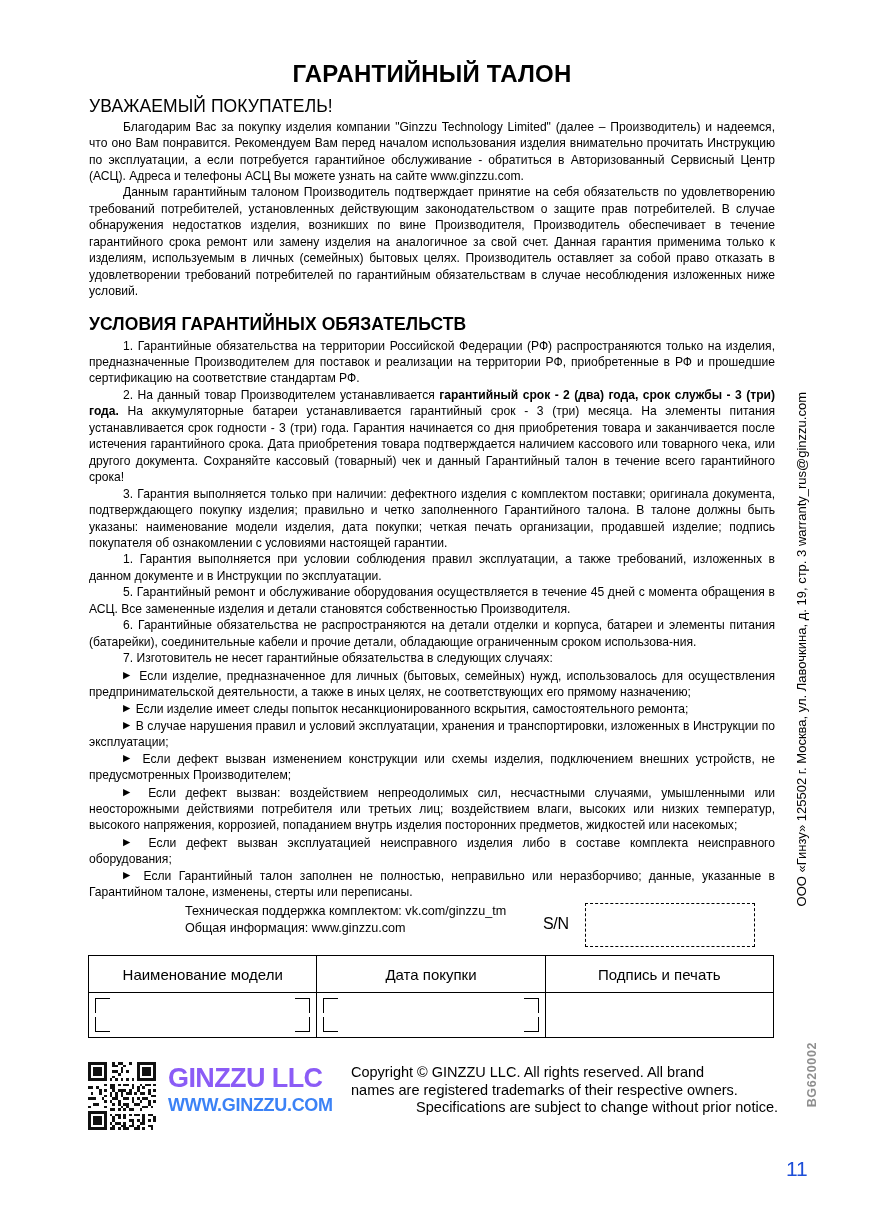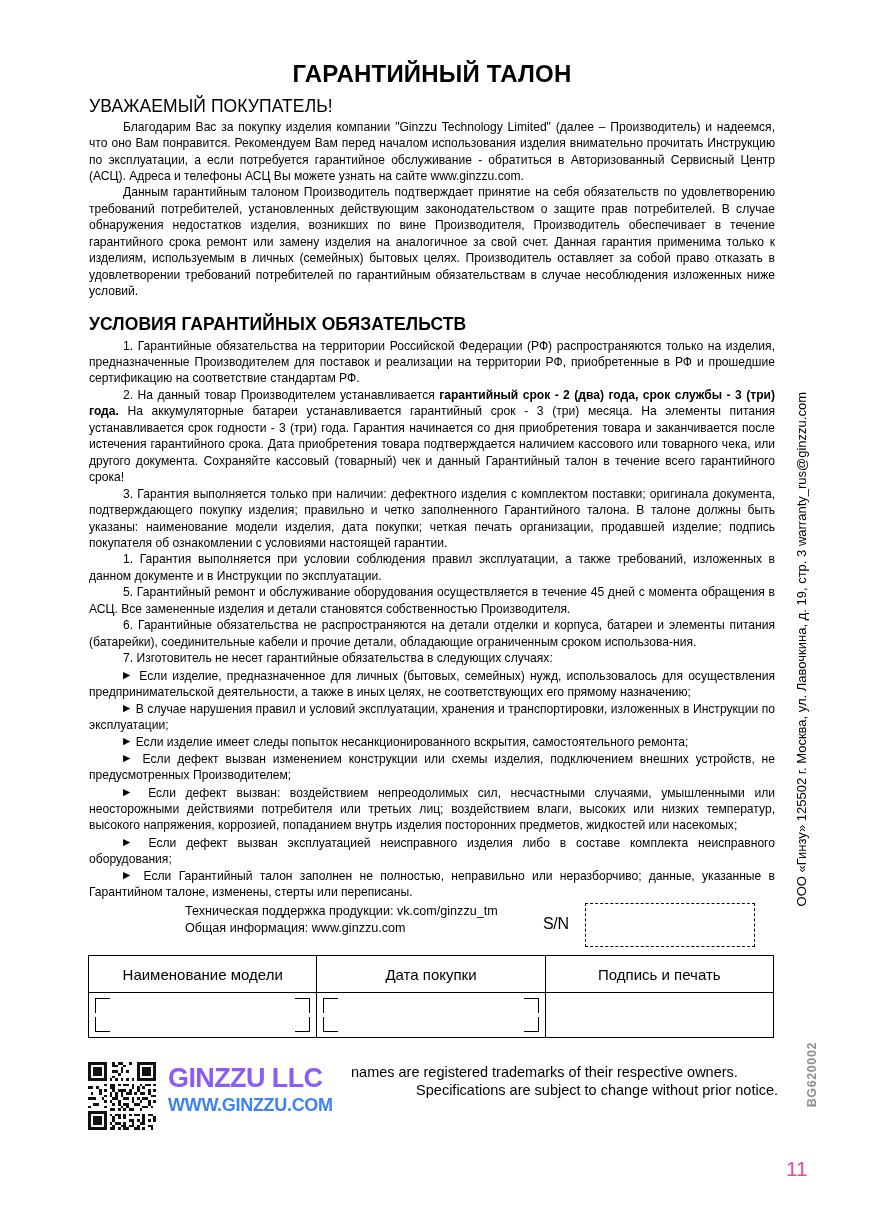--- a/index.html
+++ b/index.html
@@ -220,21 +220,21 @@
     white-space: nowrap;
     text-align: right;
     line-height: 1;
   }
 
   #page-number {
     position: absolute;
     left: 786px;
     top: 1157px;
     font-size: 21px;
-    color: #ec4899;
+    color: #1d4ed8;
   }
 </style>
 </head>
 <body>
 
 <div id="page">
 
   <div id="content">
 
     <h1 class="doc-title">ГАРАНТИЙНЫЙ ТАЛОН</h1>
@@ -250,32 +250,32 @@
 
     <p class="body"><span>2. На данный товар Производителем устанавливается </span><b class="em">гарантийный срок - 2 (два) года, срок службы - 3 (три) года.</b><span> На аккумуляторные батареи устанавливается гарантийный срок - 3 (три) месяца. На элементы питания устанавливается срок годности - 3 (три) года. Гарантия начинается со дня приобретения товара и заканчивается после истечения гарантийного срока. Дата приобретения товара подтверждается наличием кассового или товарного чека, или другого документа. Сохраняйте кассовый (товарный) чек и данный Гарантийный талон в течение всего гарантийного срока!</span></p>
 
     <p class="body">3. Гарантия выполняется только при наличии: дефектного изделия с комплектом поставки; оригинала документа, подтверждающего покупку изделия; правильно и четко заполненного Гарантийного талона. В талоне должны быть указаны: наименование модели изделия, дата покупки; четкая печать организации, продавшей изделие; подпись покупателя об ознакомлении с условиями настоящей гарантии.</p>
     <p class="body">1. Гарантия выполняется при условии соблюдения правил эксплуатации, а также требований, изложенных в данном документе и в Инструкции по эксплуатации.</p>
     <p class="body">5. Гарантийный ремонт и обслуживание оборудования осуществляется в течение 45 дней с момента обращения в АСЦ. Все замененные изделия и детали становятся собственностью Производителя.</p>
     <p class="body">6. Гарантийные обязательства не распространяются на детали отделки и корпуса, батареи и элементы питания (батарейки), соединительные кабели и прочие детали, обладающие ограниченным сроком использова-ния.</p>
     <p class="body">7. Изготовитель не несет гарантийные обязательства в следующих случаях:</p>
 
     <p class="bullet"><span class="tri">▶</span> <span>Если изделие, предназначенное для личных (бытовых, семейных) нужд, использовалось для осуществления предпринимательской деятельности, а также в иных целях, не соответствующих его прямому назначению;</span></p>
+    <p class="bullet"><span class="tri">▶</span> <span>Если изделие имеет следы попыток несанкционированного вскрытия, самостоятельного ремонта;</span></p>
     <p class="bullet"><span class="tri">▶</span> <span>В случае нарушения правил и условий эксплуатации, хранения и транспортировки, изложенных в Инструкции по эксплуатации;</span></p>
-    <p class="bullet"><span class="tri">▶</span> <span>Если изделие имеет следы попыток несанкционированного вскрытия, самостоятельного ремонта;</span></p>
     <p class="bullet"><span class="tri">▶</span> <span>Если дефект вызван изменением конструкции или схемы изделия, подключением внешних устройств, не предусмотренных Производителем;</span></p>
     <p class="bullet"><span class="tri">▶</span> <span>Если дефект вызван: воздействием непреодолимых сил, несчастными случаями, умышленными или неосторожными действиями потребителя или третьих лиц; воздействием влаги, высоких или низких температур, высокого напряжения, коррозией, попаданием внутрь изделия посторонних предметов, жидкостей или насекомых;</span></p>
     <p class="bullet"><span class="tri">▶</span> <span>Если дефект вызван эксплуатацией неисправного изделия либо в составе комплекта неисправного оборудования;</span></p>
     <p class="bullet"><span class="tri">▶</span> <span>Если Гарантийный талон заполнен не полностью, неправильно или неразборчиво; данные, указанные в Гарантийном талоне, изменены, стерты или переписаны.</span></p>
 
   </div>
 
   <div id="support-row">
     <div id="support-text">
-      <div>Техническая поддержка продукции: vk.com/ginzzu_tm</div>
+      <div>Техническая поддержка комплектом: vk.com/ginzzu_tm</div>
       <div>Общая информация: www.ginzzu.com</div>
     </div>
     <div id="sn-label">S/N</div>
     <div id="sn-box"></div>
   </div>
 
   <table id="warranty-table">
     <tbody>
         <tr>
       <td>Наименование модели</td>
@@ -441,20 +441,21 @@
           <rect x="23" y="24" width="1" height="1"></rect>
       </g>
     </svg>
 
     <div id="brand-block">
       <div id="brand-name">GINZZU LLC</div>
       <div id="brand-url">WWW.GINZZU.COM</div>
     </div>
 
     <div id="copyright">
+      <div>Copyright © GINZZU LLC. All rights reserved. All brand</div>
       <div>names are registered trademarks of their respective owners.</div>
       <div class="lastline">Specifications are subject to change without prior notice.</div>
     </div>
   </div>
 
   <div id="side-address">ООО «Гинзу» 125502 г. Москва, ул. Лавочкина, д. 19, стр. 3  warranty_rus@ginzzu.com</div>
   <div id="side-code">BG620002</div>
 
   <div id="page-number">11</div>
 

